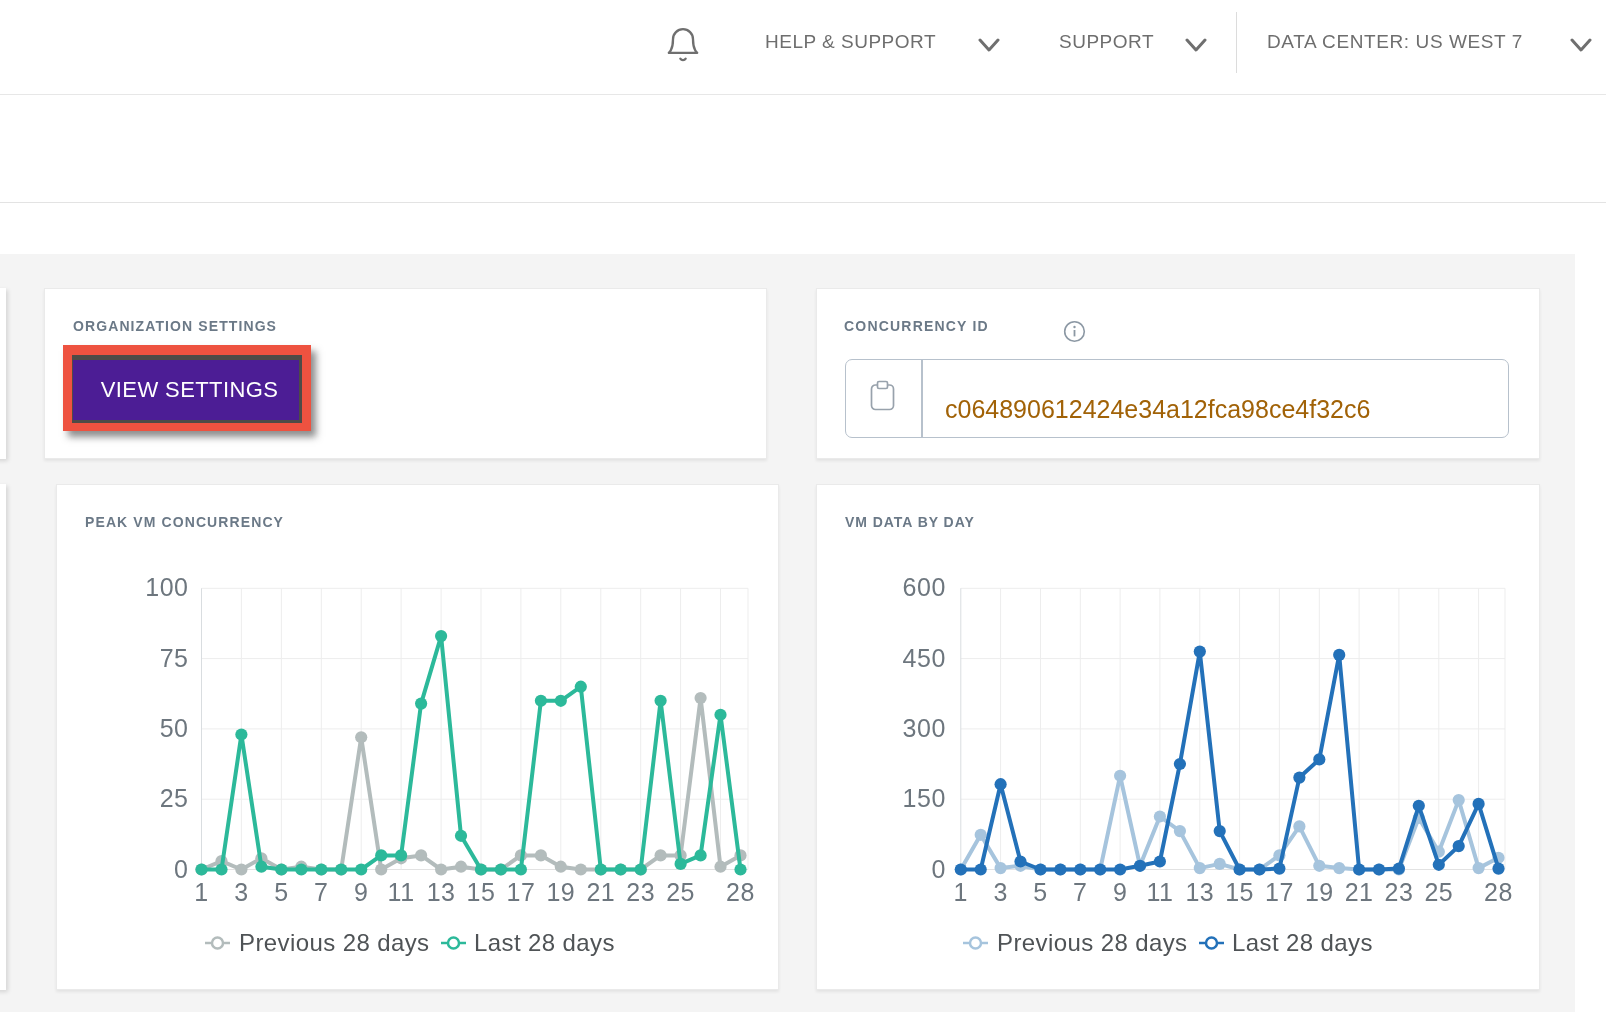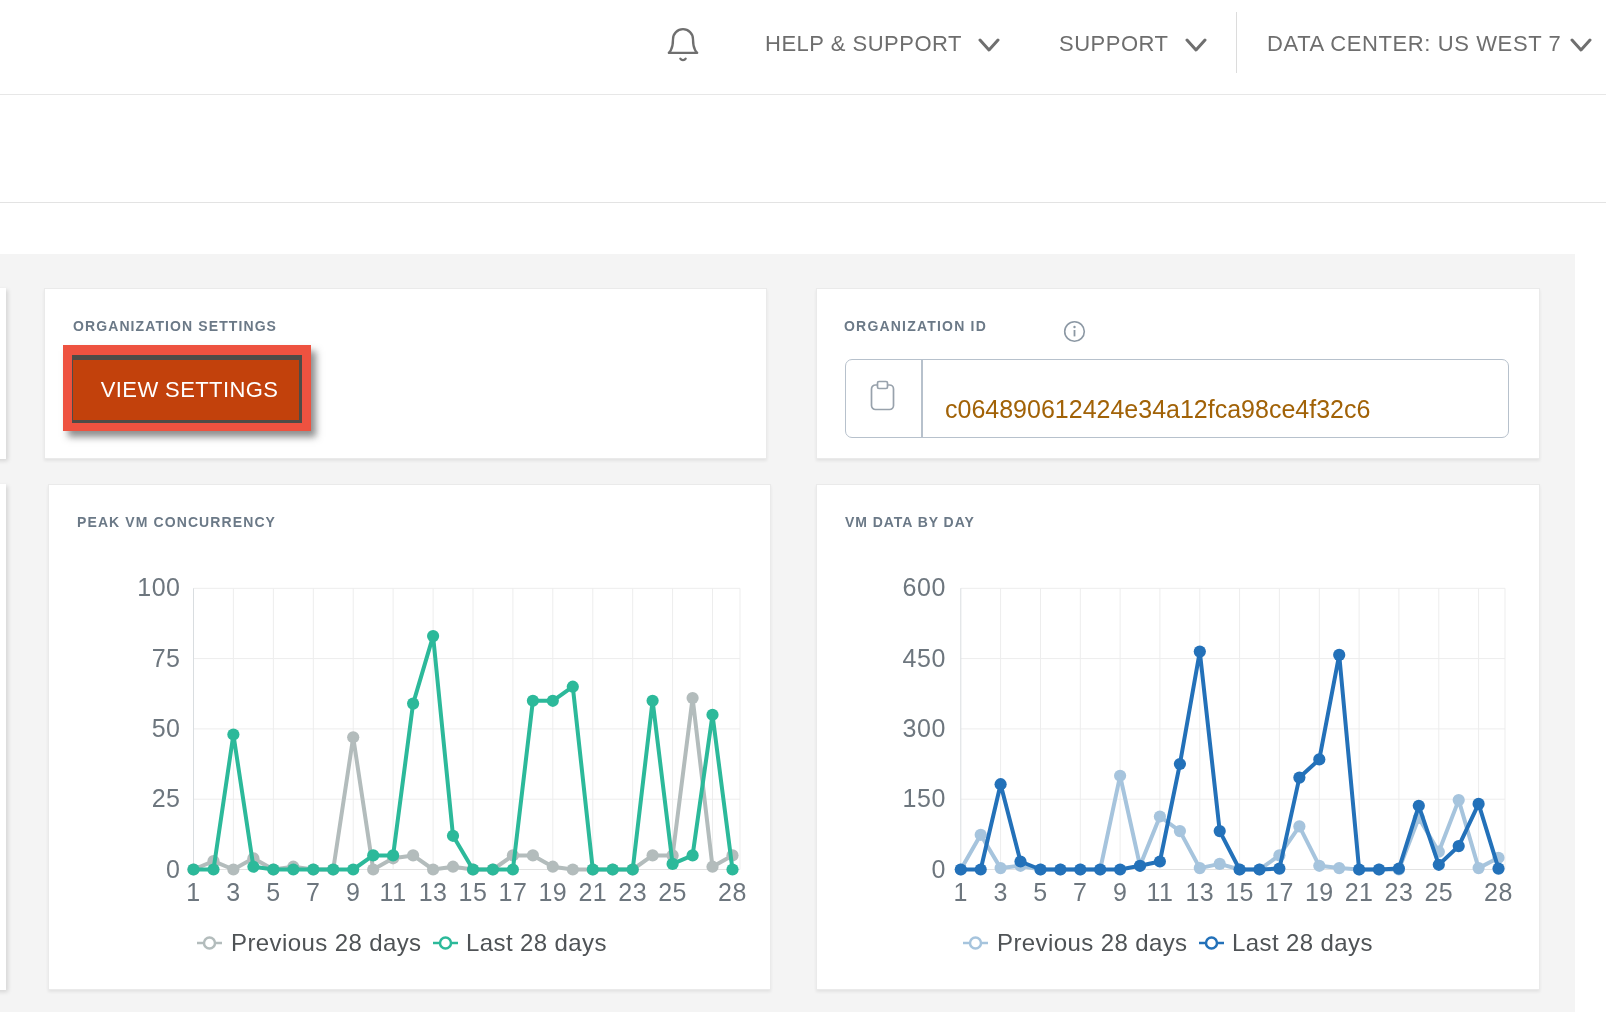--- a/index.html
+++ b/index.html
@@ -1,15 +1,15 @@
 <!DOCTYPE html>
 <html><head><meta charset="utf-8"><style>
 *{margin:0;padding:0;box-sizing:border-box}
 body{width:1606px;height:1012px;background:#fff;font-family:"Liberation Sans",sans-serif;position:relative;overflow:hidden}
-.hnav{position:absolute;font-size:22px;color:#6e6e6e;top:31px}
+.hnav{position:absolute;font-size:19px;color:#6e6e6e;top:31px}
 .card{position:absolute;background:#fff;border:1px solid #eaeaea;box-shadow:0 2px 3px rgba(0,0,0,.07)}
 .ctitle{position:absolute;left:28px;top:29px;font-size:14px;font-weight:bold;color:#6b7987}
 </style></head>
 <body>
 <div style="position:absolute;left:0;top:0;width:1606px;height:95px;background:#fff;border-bottom:1px solid #e7e7e7"></div>
 <svg style="position:absolute;left:663px;top:25px" width="40" height="40" viewBox="0 0 24 24" fill="none" stroke="#6f6f6f" stroke-width="1.4" stroke-linecap="round" stroke-linejoin="round">
     <path d="M18 8.5A6 6 0 0 0 6 8.5c0 6.5-2.5 8.2-2.5 8.2h17S18 15 18 8.5"></path>
     <path d="M13.6 20.2a1.9 1.9 0 0 1-3.2 0"></path>
   </svg>
 <div class="hnav" style="left:765px;letter-spacing:0.5px">HELP &amp; SUPPORT</div>
@@ -27,41 +27,41 @@
   </svg>
 <div style="position:absolute;left:0;top:95px;width:1606px;height:108px;background:#fff;border-bottom:1px solid #e3e3e3"></div>
 <div style="position:absolute;left:0;top:254px;width:1575px;height:758px;background:#f4f4f4"></div>
 <div style="position:absolute;left:-6px;top:288px;width:12px;height:171px;background:#fff;box-shadow:2px 2px 4px rgba(0,0,0,.13)"></div>
 <div style="position:absolute;left:-6px;top:484px;width:12px;height:506px;background:#fff;box-shadow:2px 2px 4px rgba(0,0,0,.13)"></div>
 
 <div class="card" style="left:44px;top:288px;width:723px;height:171px">
   <div class="ctitle" style="letter-spacing:1.1px">ORGANIZATION SETTINGS</div>
   <div style="position:absolute;left:18px;top:56px;width:248px;height:86px;background:#ee5240;box-shadow:5px 6px 7px rgba(50,50,50,.55)">
     <div style="position:absolute;left:9px;top:10px;width:230px;height:68px;background:#4e4b47"></div>
-    <div style="position:absolute;left:10px;top:15px;width:226px;height:60px;background:#c2410c;color:#fff;font-size:22px;letter-spacing:.4px;display:flex;align-items:center;justify-content:center;padding-left:7px">VIEW SETTINGS</div>
+    <div style="position:absolute;left:10px;top:15px;width:226px;height:60px;background:#4c1d95;color:#fff;font-size:22px;letter-spacing:.4px;display:flex;align-items:center;justify-content:center;padding-left:7px">VIEW SETTINGS</div>
   </div>
 </div>
 
 <div class="card" style="left:816px;top:288px;width:724px;height:171px">
-  <div class="ctitle" style="left:27px;letter-spacing:1.2px">ORGANIZATION ID</div>
+  <div class="ctitle" style="left:27px;letter-spacing:1.2px">CONCURRENCY ID</div>
   <div style="position:absolute;left:28px;top:70px;width:664px;height:79px;border:1.5px solid #b7c1cc;border-radius:7px;background:#fff"></div>
   <div style="position:absolute;left:104px;top:70px;width:1.5px;height:79px;background:#b7c1cc"></div>
   <div style="position:absolute;left:128px;top:70px;width:560px;height:100px;display:flex;align-items:center;font-size:25px;color:#a16207">c064890612424e34a12fca98ce4f32c6</div>
 </div>
 <svg style="position:absolute;left:1063px;top:320px" width="23" height="23" viewBox="0 0 23 23" fill="none">
     <circle cx="11.5" cy="11.5" r="9.8" stroke="#8c98a4" stroke-width="1.6"></circle>
     <line x1="11.5" y1="10" x2="11.5" y2="16.4" stroke="#8c98a4" stroke-width="1.8"></line>
     <circle cx="11.5" cy="7" r="1.2" fill="#8c98a4"></circle>
   </svg>
 <svg style="position:absolute;left:869px;top:379px" width="27" height="33" viewBox="0 0 27 33" fill="none" stroke="#98a2ac" stroke-width="1.7">
     <rect x="2.5" y="6" width="22" height="24.5" rx="4"></rect>
     <rect x="8.5" y="2.5" width="10" height="7" rx="1.5" fill="#fff"></rect>
   </svg>
 
-<div class="card" style="left:48px;top:484px;width:723px;height:506px">
+<div class="card" style="left:56px;top:484px;width:723px;height:506px">
   <div class="ctitle" style="letter-spacing:1.1px">PEAK VM CONCURRENCY</div>
   <svg width="723" height="506" viewBox="0 0 723 506" style="position:absolute;left:0;top:0">
       <line x1="144.5" y1="103.3" x2="691.0" y2="103.3" stroke="#ededed" stroke-width="1"></line>
       <line x1="144.5" y1="173.6" x2="691.0" y2="173.6" stroke="#ededed" stroke-width="1"></line>
       <line x1="144.5" y1="243.9" x2="691.0" y2="243.9" stroke="#ededed" stroke-width="1"></line>
       <line x1="144.5" y1="314.2" x2="691.0" y2="314.2" stroke="#ededed" stroke-width="1"></line>
       <line x1="144.5" y1="384.5" x2="691.0" y2="384.5" stroke="#e2e2e2" stroke-width="1"></line>
       <line x1="144.5" y1="103.3" x2="144.5" y2="384.5" stroke="#d9dde0" stroke-width="1"></line>
       <line x1="184.4" y1="103.3" x2="184.4" y2="384.5" stroke="#ededed" stroke-width="1"></line>
       <line x1="224.4" y1="103.3" x2="224.4" y2="384.5" stroke="#ededed" stroke-width="1"></line>

